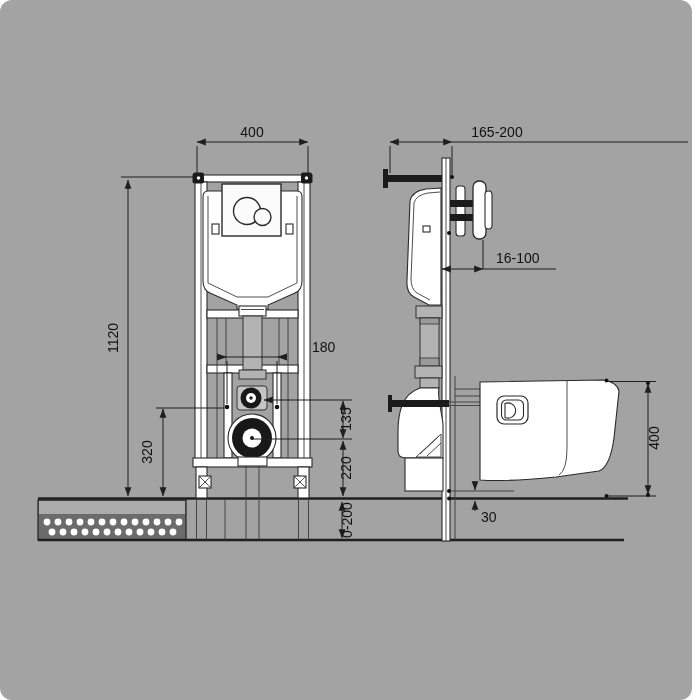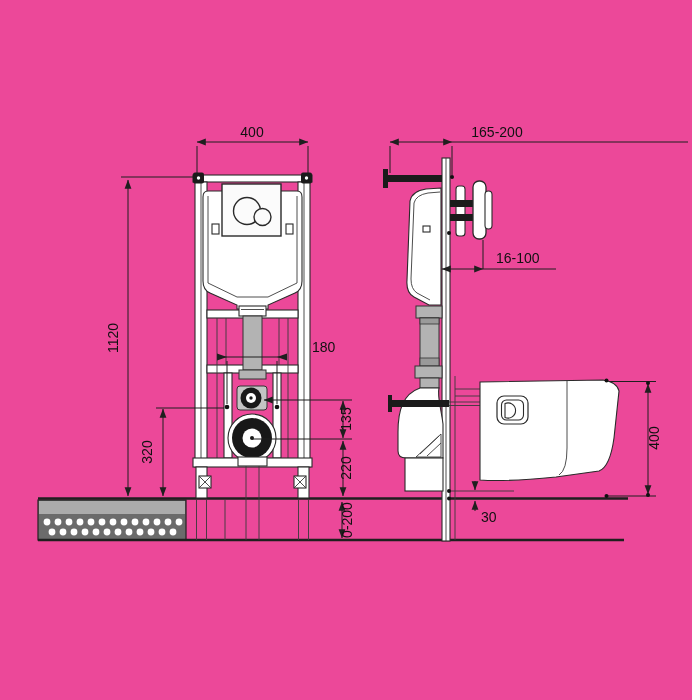--- a/index.html
+++ b/index.html
@@ -1,17 +1,17 @@
 <!DOCTYPE html>
 <html><head>
 <meta charset="utf-8">
 <style>
   html,body{margin:0;padding:0;background:#ffffff;}
-  .stage{position:relative;width:692px;height:700px;background:#ec4899;overflow:hidden;
-         font-family:"Liberation Sans",sans-serif;}
+  .stage{position:relative;width:692px;height:700px;background:#a3a3a3;overflow:hidden;
+         font-family:"Liberation Sans",sans-serif;border-radius:12px;}
   svg{position:absolute;left:0;top:0;}
   svg .w   {fill:#ffffff;stroke:#2a2a2a;stroke-width:1.1;}
   svg .thin{stroke:#3a3a3a;stroke-width:0.9;fill:none;}
   svg .dim {stroke:#1f1f1f;stroke-width:1;fill:none;}
   svg .dk  {fill:#1b1b1b;stroke:none;}
   svg .gray{fill:#b3b3b3;stroke:#333;stroke-width:1;}
   svg .gray2{fill:#9a9a9a;stroke:#333;stroke-width:0.8;}
   svg text {font-family:"Liberation Sans",sans-serif;font-size:14px;fill:#111;}
   svg .thick{stroke:#1f1f1f;stroke-width:2.6;fill:none;}
 </style>

